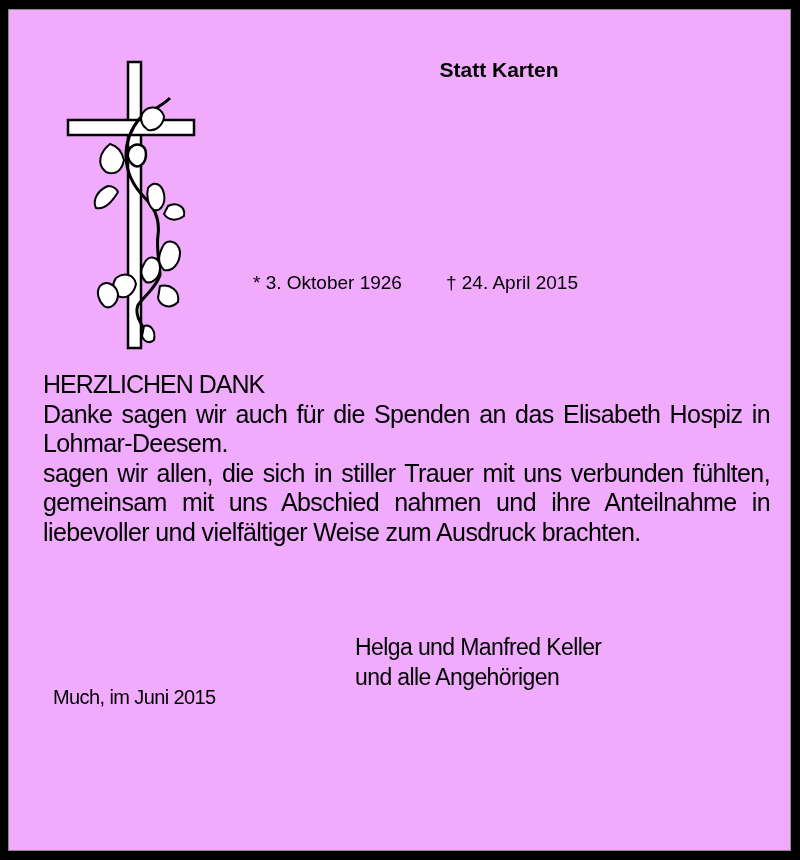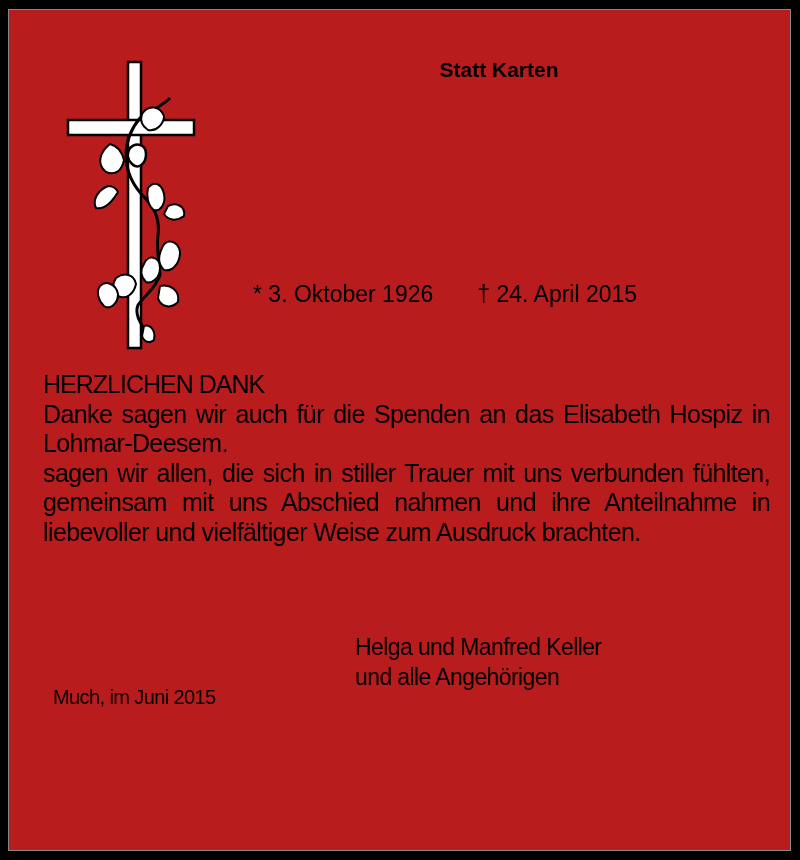--- a/index.html
+++ b/index.html
@@ -3,39 +3,39 @@
 <meta charset="utf-8">
 <style>
   html, body { margin: 0; padding: 0; background: #000; }
   body { width: 800px; height: 860px; position: relative; overflow: hidden; }
   .frame {
     position: absolute; left: 0; top: 0; width: 800px; height: 860px;
     background: #000; box-sizing: border-box;
   }
   .paper {
     position: absolute; left: 9px; top: 10px; width: 781px; height: 840px;
-    background: #b91c1c; outline: 1px solid #888;
+    background: #f0abfc; outline: 1px solid #888;
     font-family: "Liberation Sans", sans-serif; color: #000;
   }
   .cross { position: absolute; left: 51px; top: 50px; width: 140px; height: 292px; }
   .statt {
     position: absolute; left: 340px; top: 48px; width: 300px; text-align: center;
     font-weight: bold; font-size: 21px;
   }
   .verse {
     position: absolute; left: 220px; top: 108px; width: 520px; text-align: center;
     font-size: 20.5px; line-height: 26px;
   }
   .name {
     position: absolute; left: 228px; top: 186px; width: 520px;
     font-family: "Liberation Serif", serif; font-style: italic; font-size: 60px;
     letter-spacing: 1px; white-space: nowrap;
   }
   .dates {
-    position: absolute; left: 244px; top: 271px; font-size: 23px; white-space: nowrap;
+    position: absolute; left: 244px; top: 262px; font-size: 19px; white-space: nowrap;
   }
   .dates .death { margin-left: 44px; }
   .body-text {
     position: absolute; left: 34px; top: 360px; width: 727px;
     font-size: 25px; line-height: 29.5px; letter-spacing: -0.6px;
   }
   .body-text p { margin: 0; text-align: justify; text-align-last: left; }
   .body-text .heading { margin: 0 0 0 0; letter-spacing: -1px; }
   .signers {
     position: absolute; left: 346px; top: 606px; font-weight: normal; font-size: 23px;

